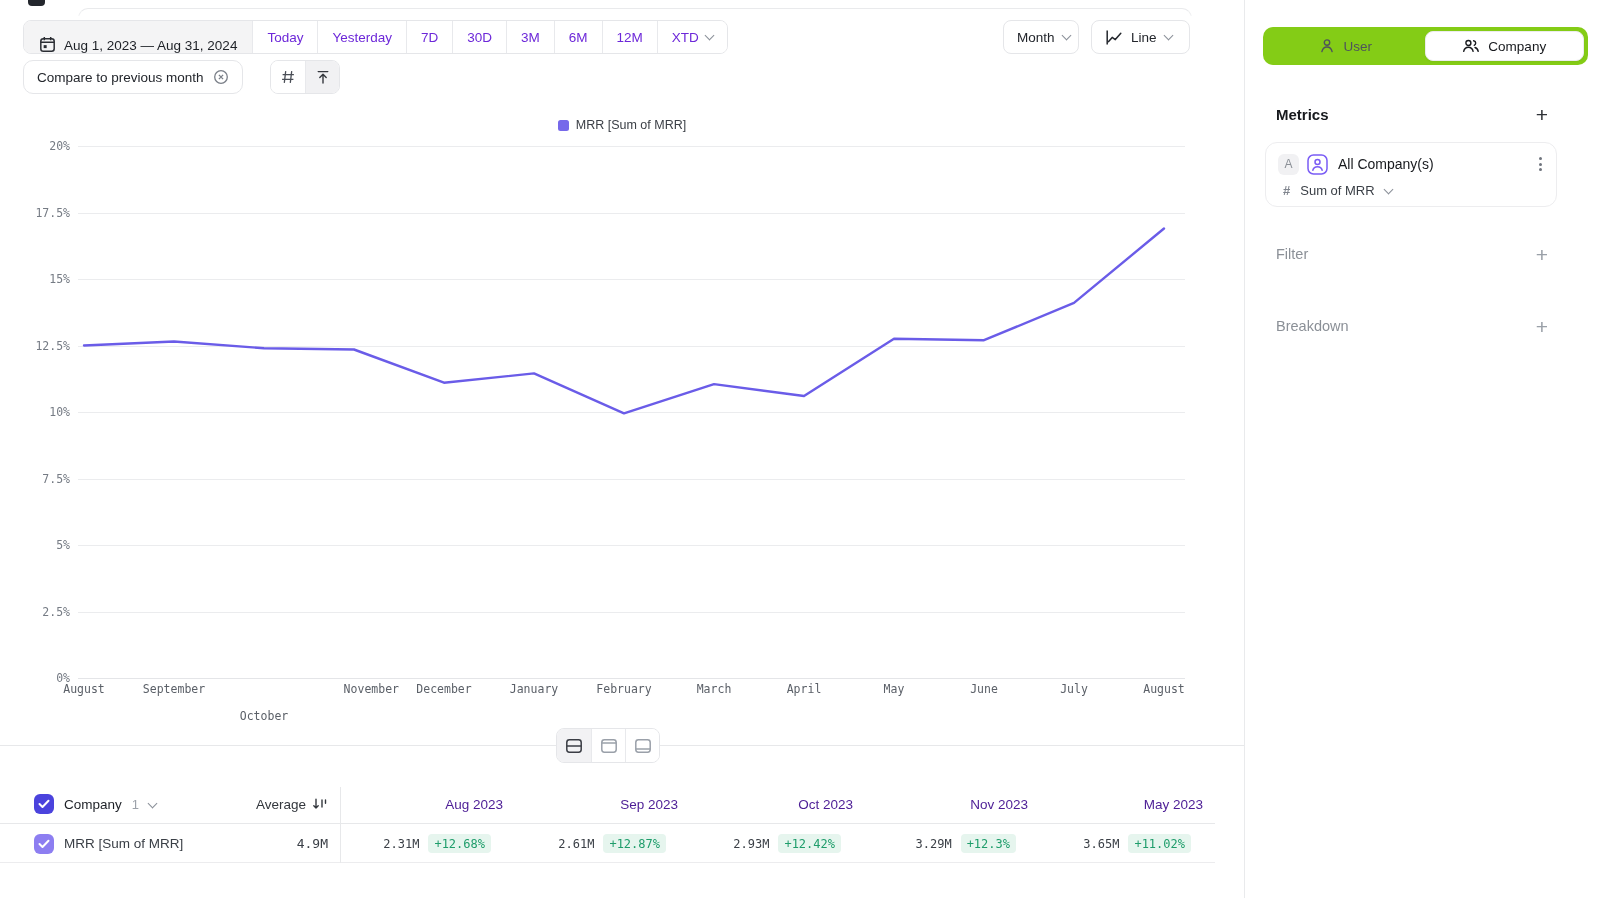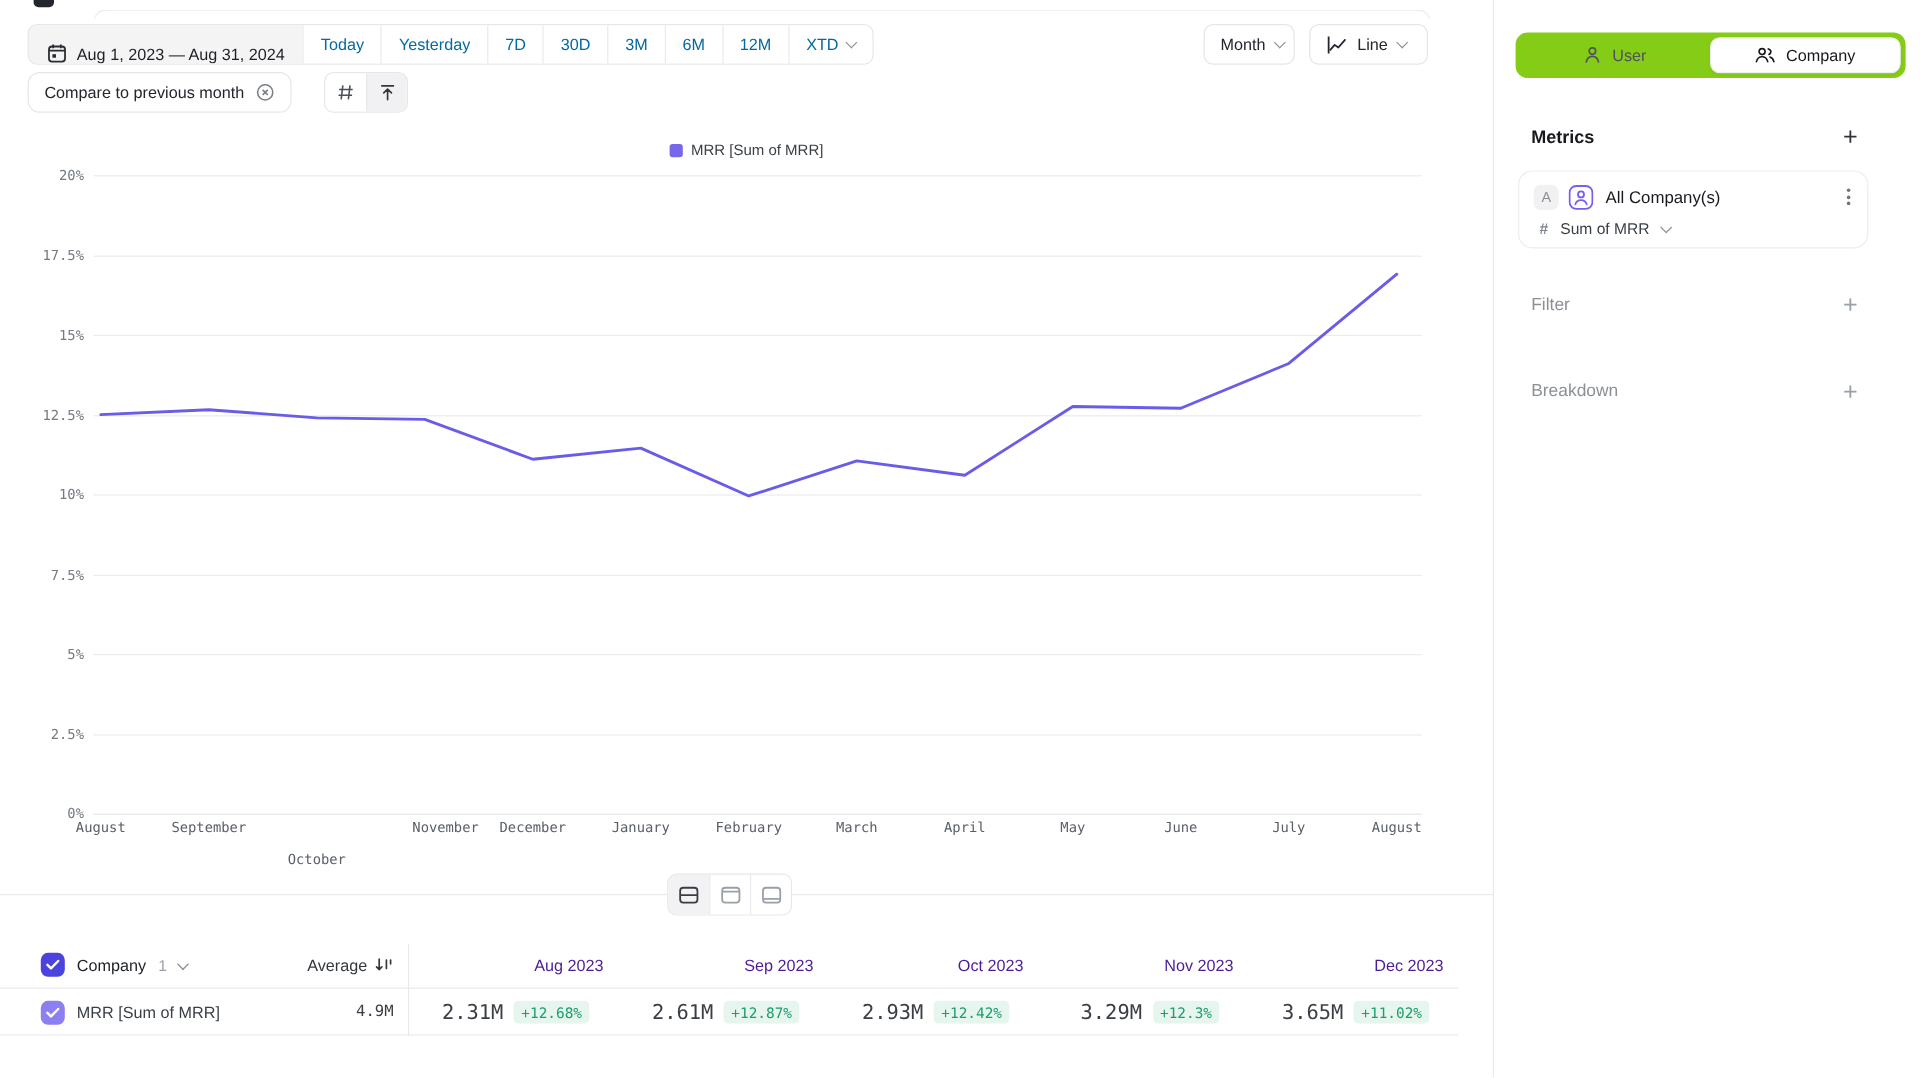--- a/index.html
+++ b/index.html
@@ -12,21 +12,21 @@
   .cutoff { position:absolute; left:28px; top:0; width:17px; height:6px; background:#23262c; border-radius:0 0 4px 4px; }
   .panel-top { position:absolute; left:78px; top:8px; width:1114px; height:14px;
     border:1px solid #e9eaec; border-bottom:none; border-radius:10px 10px 0 0;
     border-left-color:#eeeff1; border-right-color:#eeeff1; }
   .panel-top::after { content:""; position:absolute; left:-1px; right:-1px; bottom:0; height:6px; background:#fff; }
 
   
   .seg-group { position:absolute; left:23px; top:20px; height:34px; display:inline-flex;
     border:1px solid #e5e6e9; border-radius:8px; background:#fff; overflow:hidden; }
   .seg { display:flex; align-items:center; gap:8px; padding:0 14px; background:#fff;
-    border:none; border-left:1px solid #e8e9ec; font-family:inherit; font-size:13.5px; color:#0369a1; cursor:pointer; }
+    border:none; border-left:1px solid #e8e9ec; font-family:inherit; font-size:13.5px; color:#6d28d9; cursor:pointer; }
   .seg:first-child { border-left:none;align-items:flex-end; }
   .seg-date { background:#f4f4f5; color:#1d2026; font-weight:500; padding:0 15px; }
   .seg-xtd { gap:7px; }
   .chev { width:7px; height:7px; border-right:1.6px solid #8a8f98; border-bottom:1.6px solid #8a8f98;
     transform:rotate(45deg); margin-top:-4px; flex:none; }
   .btn { position:absolute; top:20px; height:34px; display:inline-flex; align-items:center; gap:8px;
     padding:0 13px; background:#fff; border:1px solid #e5e6e9; border-radius:8px;
     font-family:inherit; font-size:13.5px; font-weight:500; color:#23262c; cursor:pointer; }
   .pill { position:absolute; left:23px; top:60px; height:34px; display:inline-flex; align-items:center; gap:9px;
     padding:0 13px; background:#fff; border:1px solid #e5e6e9; border-radius:10px;
@@ -66,21 +66,21 @@
   .vsep { position:absolute; left:340px; top:787px; width:1px; height:76px; background:#e7e8ea; }
   .c-name { width:250px; display:flex; align-items:center; gap:10px; padding-left:34px; }
   .c-avg { width:90px; display:flex; align-items:center; justify-content:flex-end; gap:6px; padding-right:12px; }
   .c-month { width:175px; display:flex; align-items:center; justify-content:flex-end; gap:9px; padding-right:12px; }
   .thead .c-month { font-size:13.5px; color:#4c1d95; font-weight:400; }
   .thead .c-avg { font-size:13.5px; color:#33373d; font-weight:500; }
   .trow .c-month { padding-right:24px; }
   .grp-label { font-size:13.5px; color:#1d2026; font-weight:500; }
   .grp-count { font-size:13px; color:#9ca1a9; }
   .row-label { font-size:13.5px; color:#3a3f46; }
-  .val { font-size:17px; color:#3a3f46; }
+  .val { font-size:12px; color:#3a3f46; }
   .avg-val { font-size:13px; color:#3a3f46; }
   .badge { font-size:12px; color:#1f9d6b; background:#e6f5ee; border-radius:4px; padding:2.5px 6px; }
   .cb { width:20px; height:20px; border-radius:6px; display:flex; align-items:center; justify-content:center; flex:none; cursor:pointer; }
   .cb-dark { background:#4b43dd; }
   .cb-light { background:#8d7ef1; }
 
   
   .vdivider { position:absolute; left:1244px; top:0; width:1px; height:898px; background:#e9eaec; }
   .sidebar { position:absolute; left:1245px; top:0; width:355px; height:898px; background:#fff; }
   .view-toggle { position:absolute; left:18px; top:27px; width:325px; height:38px; background:#84cc16;
@@ -268,21 +268,21 @@
       <span>
         <svg width="16" height="14" viewBox="0 0 16 14" fill="none" stroke="#33373d" stroke-width="1.4" stroke-linecap="round" stroke-linejoin="round">
           <path d="M4 2.2v8.8 M1.8 8.8L4 11l2.2-2.2 M10 3v7 M13.5 3v3.2"></path>
         </svg>
       </span>
     </div>
     <div class="c-month">Aug 2023</div>
     <div class="c-month">Sep 2023</div>
     <div class="c-month">Oct 2023</div>
     <div class="c-month">Nov 2023</div>
-    <div class="c-month">Dec 2023</div>
+    <div class="c-month">May 2023</div>
   </div>
 
   <div class="trow">
     <div class="c-name">
       <span class="cb cb-light">
         <svg width="12" height="10" viewBox="0 0 12 10" fill="none" stroke="#fff" stroke-width="2" stroke-linecap="round" stroke-linejoin="round">
           <polyline points="1.5,5 4.5,8 10.5,1.8"></polyline>
         </svg>
       </span>
       <span class="row-label">MRR [Sum of MRR]</span>

